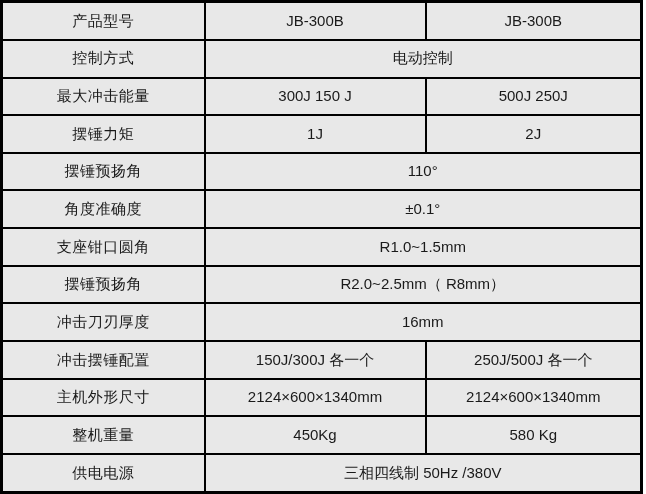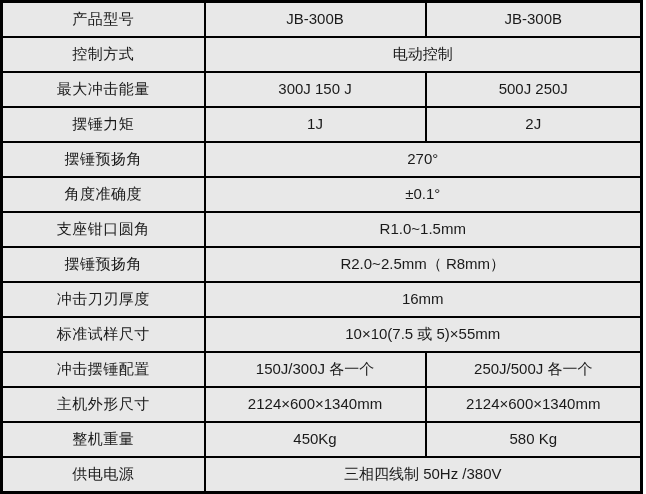--- a/index.html
+++ b/index.html
@@ -67,41 +67,37 @@
           <td>300J 150 J</td>
           <td>500J 250J</td>
         </tr>
         <tr>
           <td class="label-cell">摆锤力矩</td>
           <td>1J</td>
           <td>2J</td>
         </tr>
         <tr>
           <td class="label-cell">摆锤预扬角</td>
-          <td colspan="2">270°</td>
+          <td colspan="2">110°</td>
         </tr>
         <tr>
           <td class="label-cell">角度准确度</td>
           <td colspan="2">±0.1°</td>
         </tr>
         <tr>
           <td class="label-cell">支座钳口圆角</td>
           <td colspan="2">R1.0~1.5mm</td>
         </tr>
         <tr>
           <td class="label-cell">摆锤预扬角</td>
           <td colspan="2">R2.0~2.5mm（ R8mm）</td>
         </tr>
         <tr>
           <td class="label-cell">冲击刀刃厚度</td>
           <td colspan="2">16mm</td>
-        </tr>
-        <tr>
-          <td class="label-cell">标准试样尺寸</td>
-          <td colspan="2">10×10(7.5 或 5)×55mm</td>
         </tr>
         <tr>
           <td class="label-cell">冲击摆锤配置</td>
           <td>150J/300J 各一个</td>
           <td>250J/500J 各一个</td>
         </tr>
         <tr>
           <td class="label-cell">主机外形尺寸</td>
           <td>2124×600×1340mm</td>
           <td>2124×600×1340mm</td>

